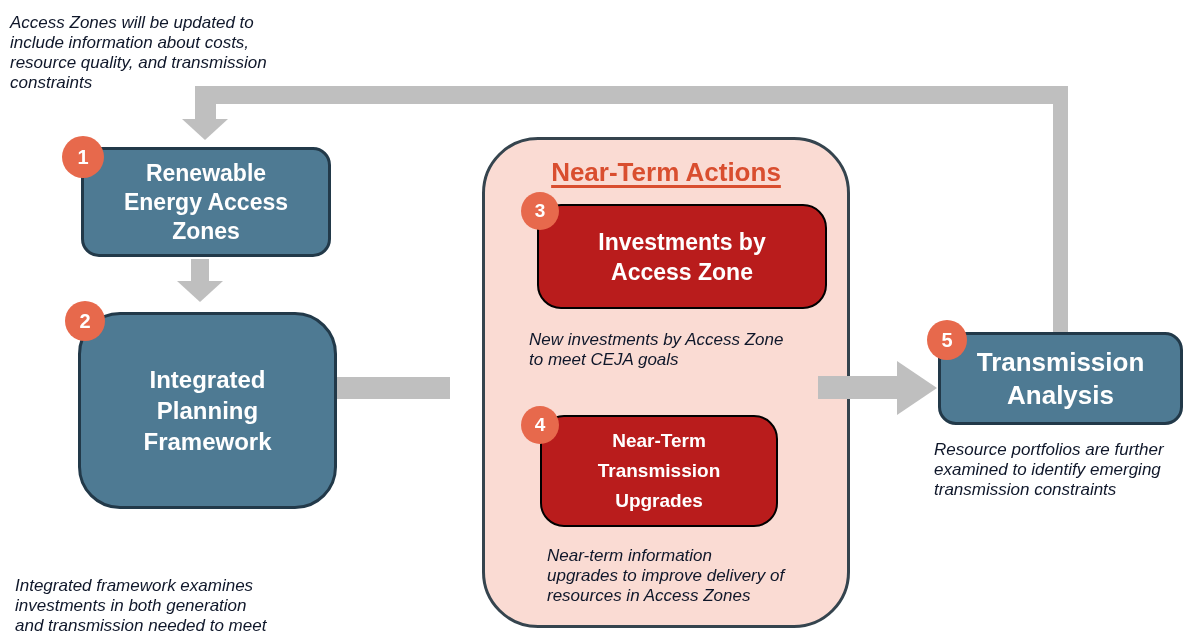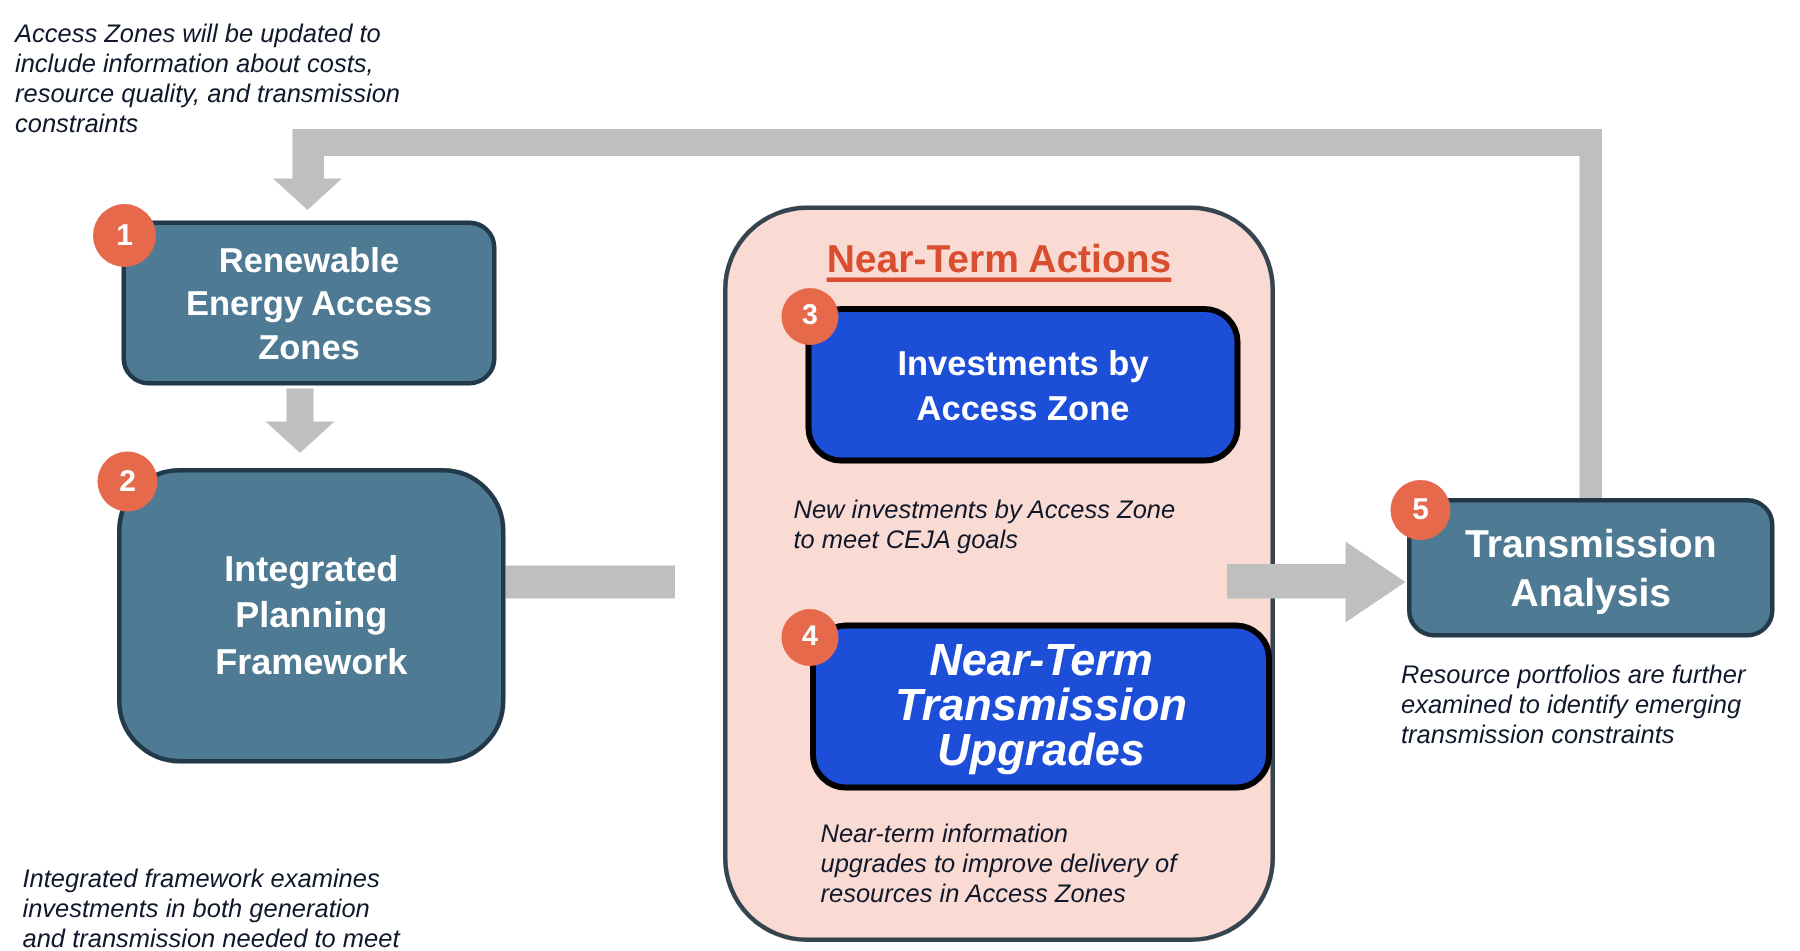--- a/index.html
+++ b/index.html
@@ -8,21 +8,21 @@
     font-family:"Liberation Sans", sans-serif; overflow:hidden;
   }
   .abs { position:absolute; }
   .teal-box {
     background:#4E7A93; border:3px solid #223949; border-radius:18px;
     color:#ffffff; font-weight:bold; text-align:center;
     display:flex; align-items:center; justify-content:center;
     white-space:pre-line; box-sizing:border-box; z-index:2;
   }
   .coral-box {
-    background:#1d4ed8; border:4px solid #000000; border-radius:24px;
+    background:#b91c1c; border:2px solid #000000; border-radius:24px;
     color:#ffffff; font-weight:bold; text-align:center;
     display:flex; align-items:center; justify-content:center;
     white-space:pre-line; box-sizing:border-box; z-index:2;
   }
   .badge {
     background:#E7694C; border-radius:50%; color:#ffffff; font-weight:bold;
     display:flex; align-items:center; justify-content:center;
     font-size:20px; z-index:4;
   }
   .caption {
@@ -87,21 +87,21 @@
 
     <div class="abs coral-box" style="left:52px; top:64px; width:290px; height:105px; font-size:23px; line-height:30px;">
       <span>Investments by
 Access Zone</span>
     </div>
     <div class="abs badge" style="left:36px; top:52px; width:38px; height:38px; font-size:19px;">3</div>
 
     <div class="abs caption" style="left:44px; top:190px; width:300px;">New investments by Access Zone
 to meet CEJA goals</div>
 
-    <div class="abs coral-box" style="left:55px; top:275px; width:308px; height:112px; font-size:30px; line-height:30px;font-style:italic;">
+    <div class="abs coral-box" style="left:55px; top:275px; width:238px; height:112px; font-size:19px; line-height:30px;">
       <span>Near-Term
 Transmission
 Upgrades</span>
     </div>
     <div class="abs badge" style="left:36px; top:266px; width:38px; height:38px; font-size:19px;">4</div>
 
     <div class="abs caption" style="left:62px; top:406px; width:290px;">Near-term information
 upgrades to improve delivery of
 resources in Access Zones</div>
   </div>

